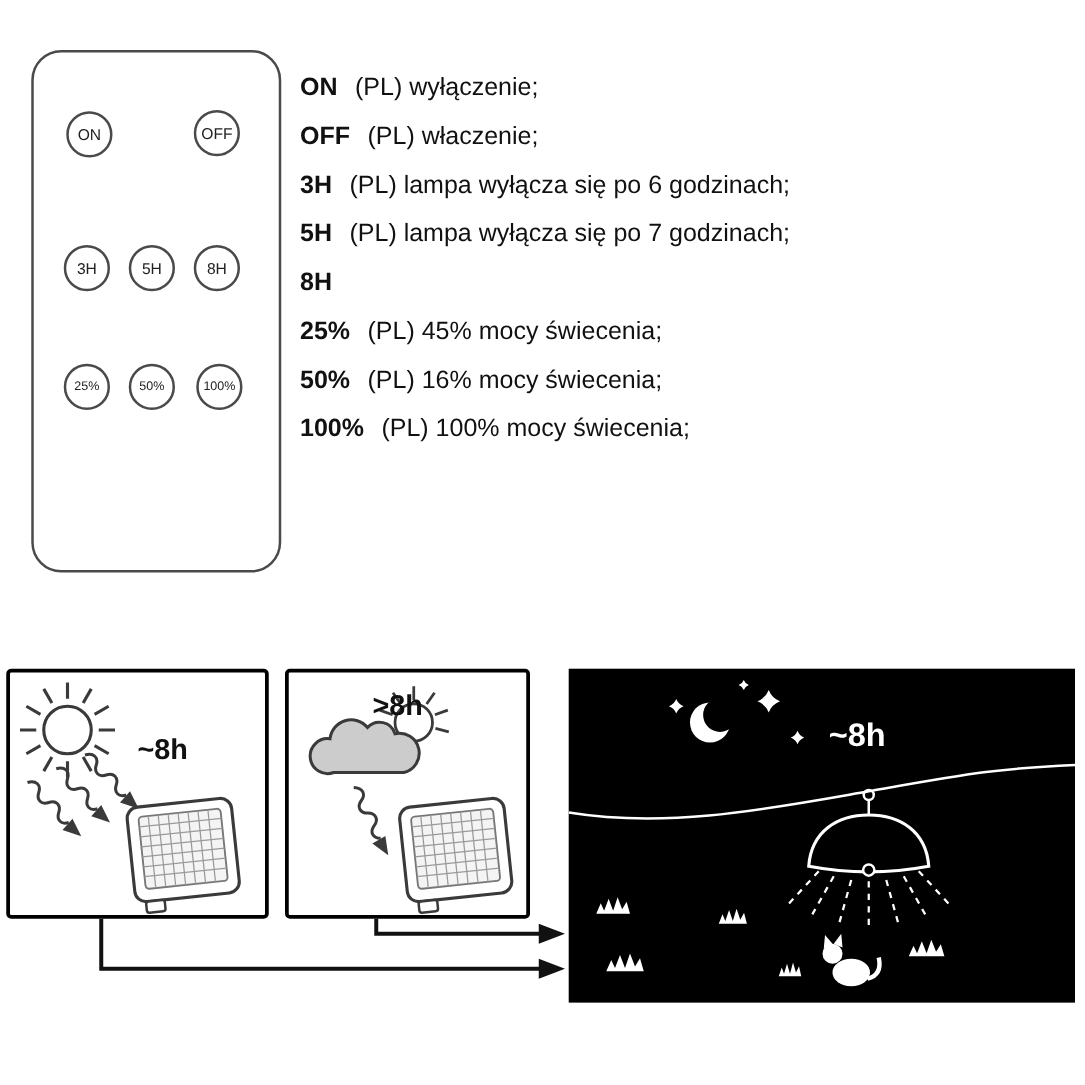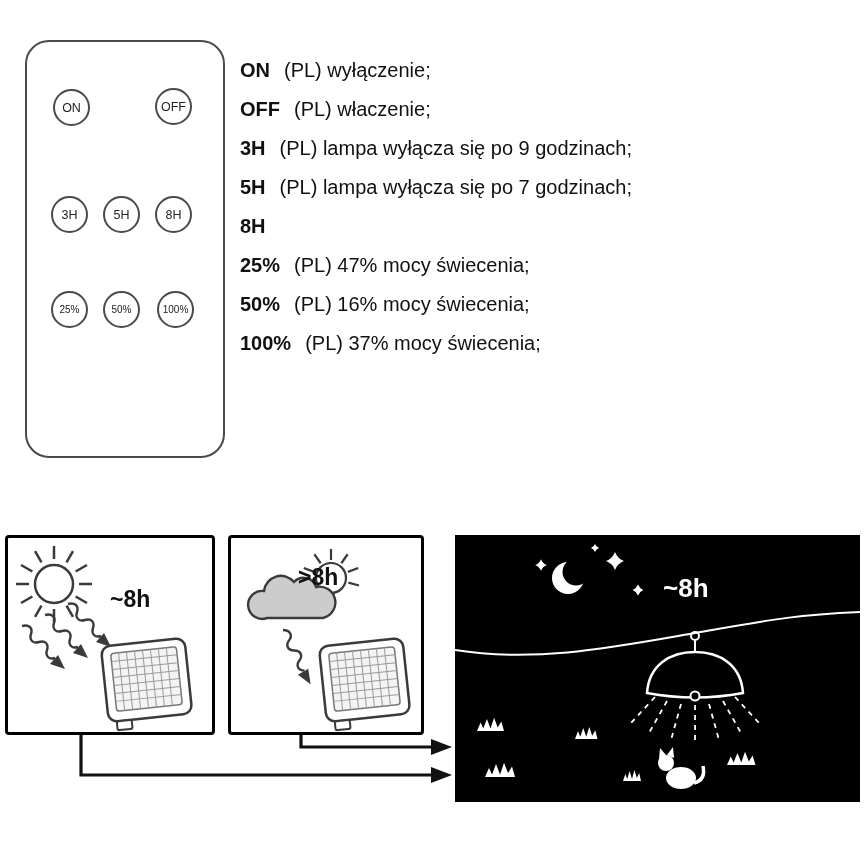--- a/index.html
+++ b/index.html
@@ -52,40 +52,40 @@
     <div class="legend-row">
       <span class="term">ON</span>
       <span class="desc">(PL) wyłączenie;</span>
     </div>
     <div class="legend-row">
       <span class="term">OFF</span>
       <span class="desc">(PL) właczenie;</span>
     </div>
     <div class="legend-row">
       <span class="term">3H</span>
-      <span class="desc">(PL) lampa wyłącza się po 9 godzinach;</span>
+      <span class="desc">(PL) lampa wyłącza się po 6 godzinach;</span>
     </div>
     <div class="legend-row">
       <span class="term">5H</span>
       <span class="desc">(PL) lampa wyłącza się po 7 godzinach;</span>
     </div>
     <div class="legend-row">
       <span class="term">8H</span>
     </div>
     <div class="legend-row">
       <span class="term">25%</span>
-      <span class="desc">(PL) 47% mocy świecenia;</span>
+      <span class="desc">(PL) 45% mocy świecenia;</span>
     </div>
     <div class="legend-row">
       <span class="term">50%</span>
       <span class="desc">(PL) 16% mocy świecenia;</span>
     </div>
     <div class="legend-row">
       <span class="term">100%</span>
-      <span class="desc">(PL) 37% mocy świecenia;</span>
+      <span class="desc">(PL) 100% mocy świecenia;</span>
     </div>
   </div>
 
   <div class="panel panel1">
     <svg viewBox="0 0 204 194" width="204" height="194">
       <g stroke="#3a3a3a" stroke-width="2.5" fill="none">
         <circle cx="46" cy="46" r="19" fill="#fff"></circle>
         <line x1="46" y1="21" x2="46" y2="8"></line>
         <line x1="46" y1="21" x2="46" y2="8" transform="rotate(30 46 46)"></line>
         <line x1="46" y1="21" x2="46" y2="8" transform="rotate(60 46 46)"></line>
@@ -169,21 +169,21 @@
             <line x1="9" y1="40" x2="75" y2="40"></line>
           <line x1="9" y1="48" x2="75" y2="48"></line>
             <line x1="9" y1="56" x2="75" y2="56"></line>
         </g>
         <rect x="8" y="76" width="15" height="9" rx="2" fill="#fff" stroke="#3a3a3a" stroke-width="2"></rect>
       </g>
     </svg>
   </div>
 
   <div class="time-label" style="left:110px;top:586px;">~8h</div>
-  <div class="time-label" style="left:298px;top:564px;">&gt;8h</div>
+  <div class="time-label" style="left:298px;top:551px;">&gt;8h</div>
 
   <div class="night">
     <svg viewBox="0 0 405 267" width="405" height="267">
       <rect width="405" height="267" fill="#000"></rect>
 
       <g>
         <circle cx="113" cy="43" r="16" fill="#fff"></circle>
         <circle cx="121" cy="37" r="13.5" fill="#000"></circle>
       </g>
 

